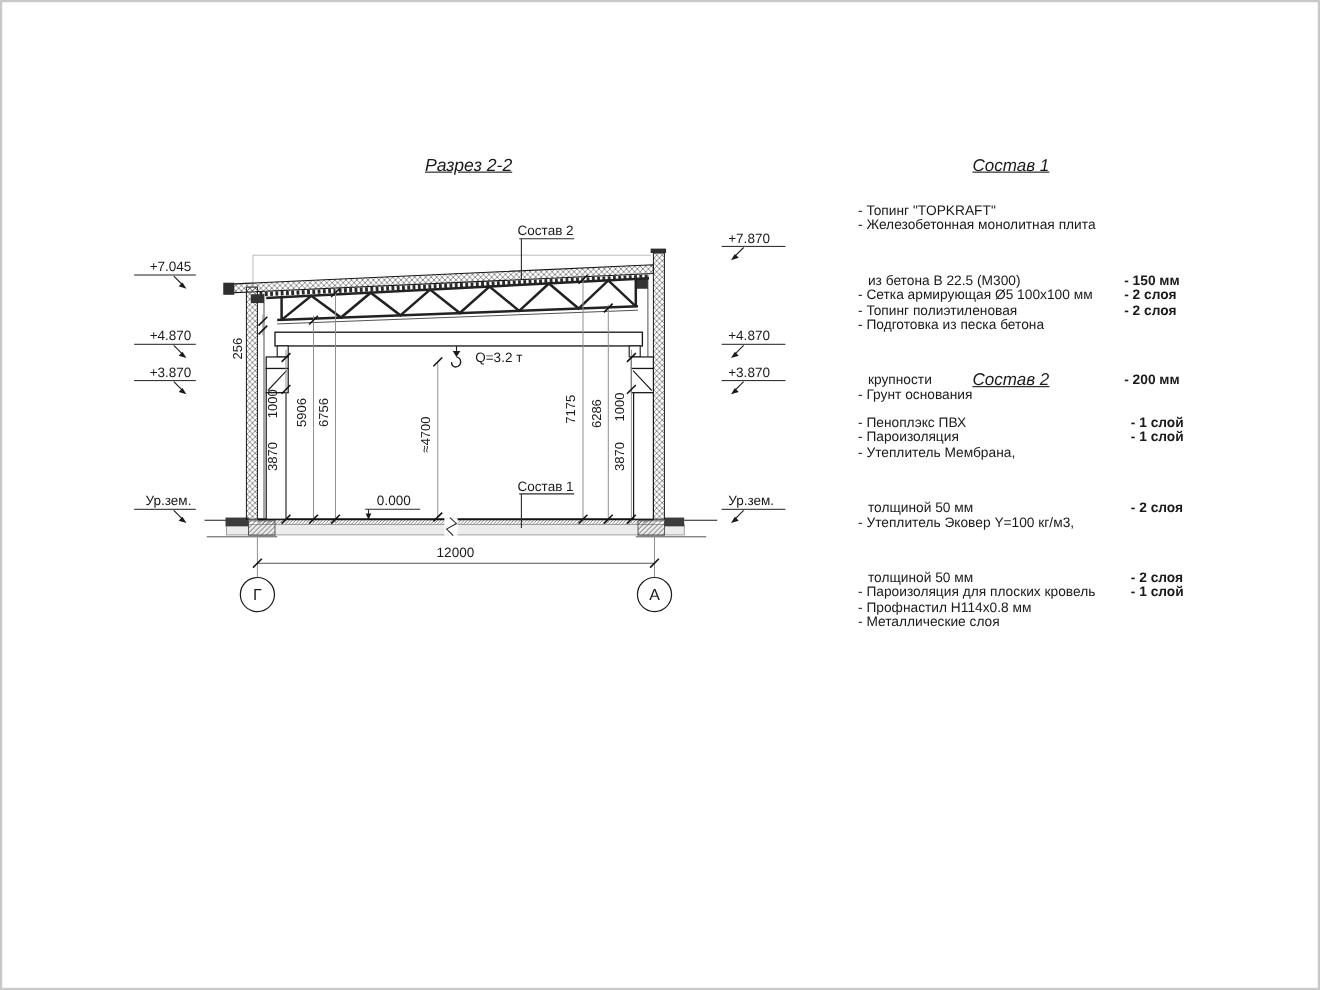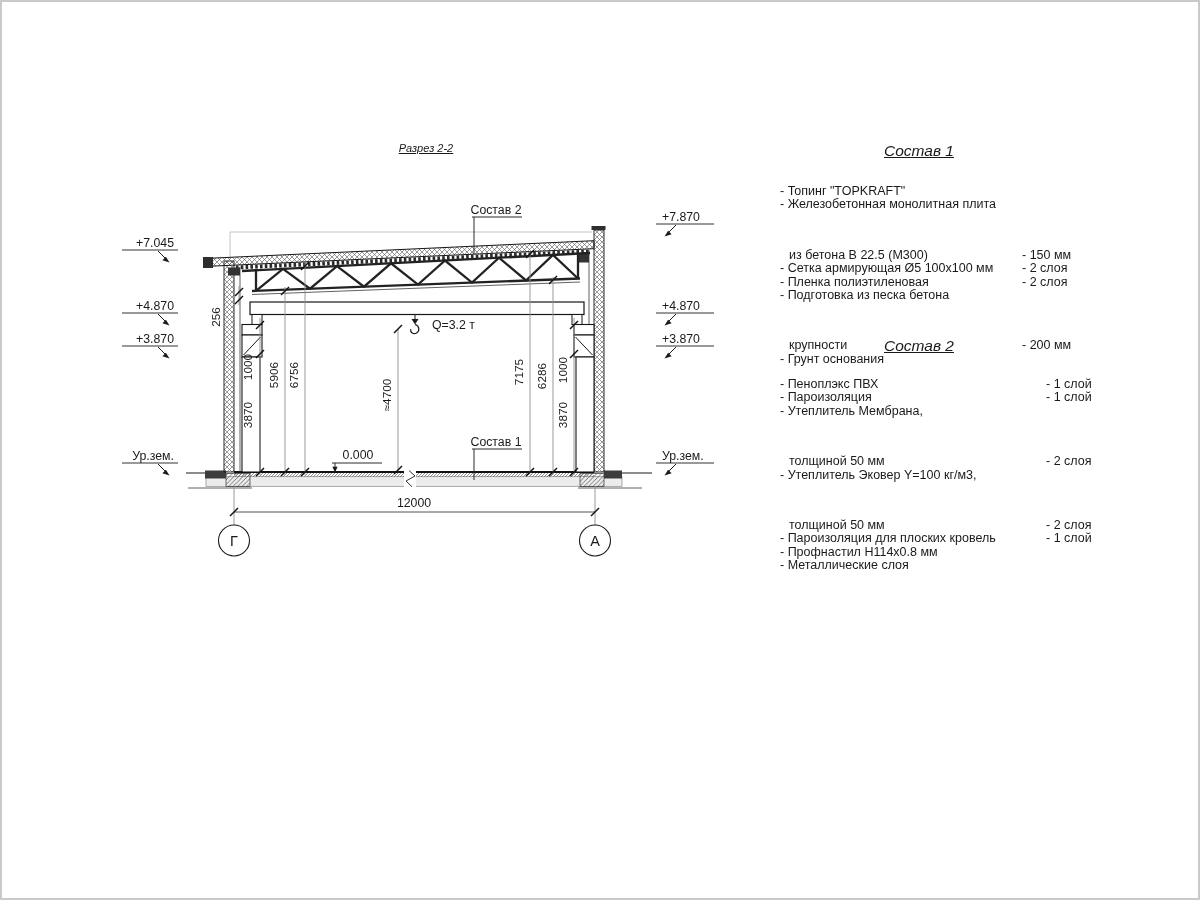--- a/index.html
+++ b/index.html
@@ -1,33 +1,33 @@
 <!DOCTYPE html>
 <html><head>
 <meta charset="utf-8">
 <style>
   html,body{margin:0;padding:0;background:#fff;}
   .page{position:relative;width:1200px;height:900px;background:#ffffff;
         border:2px solid #c9c9c9;box-sizing:border-box;overflow:hidden;
         font-family:"Liberation Sans",sans-serif;color:#1a1a1a;}
   .dwg-svg{position:absolute;left:0;top:0;}
   .title{position:absolute;top:140px;left:344px;width:160px;text-align:center;
-         font-style:italic;font-size:11px;text-decoration:underline;white-space:nowrap;}
+         font-style:italic;font-size:16px;text-decoration:underline;white-space:nowrap;}
   .hdr{position:absolute;width:150px;text-align:center;font-style:italic;
        font-size:15.5px;text-decoration:underline;white-space:nowrap;}
   .hdr1{top:140px;left:842px;}
   .hdr2{top:335px;left:842px;}
   .list{position:absolute;left:778px;width:315px;font-size:12.5px;line-height:13.4px;}
   .list1{top:183px;}
   .list2{top:376px;}
   .row{position:relative;white-space:nowrap;}
   .ind{padding-left:9px;margin-top:37px;}
-  .val{position:absolute;top:0;white-space:nowrap;}
+  .val{position:absolute;top:0;white-space:nowrap;font-weight:bold;}
   .list1 .val{left:242px;}
-  .list2 .val{left:266px;}
+  .list2 .val{left:248px;}
   
   .s   {stroke:#1b1b1b;stroke-width:1;fill:none;}
   .s2  {stroke:#222;stroke-width:2.3;fill:none;}
   .thin{stroke:#3a3a3a;stroke-width:0.8;fill:none;}
   .dim {stroke:#8f8f8f;stroke-width:0.9;fill:none;}
   .tick{stroke:#111;stroke-width:1.4;}
   .cons{stroke:#b5b5b5;stroke-width:0.8;}
   .lead{stroke:#2a2a2a;stroke-width:1;fill:none;}
   text{fill:#1a1a1a;font-size:12px;font-family:"Liberation Sans",sans-serif;}
   .t-dim{font-size:11.8px;}
@@ -222,21 +222,21 @@
   </svg>
 
   <div class="title">Разрез 2-2</div>
 
   <div class="hdr hdr1">Состав 1</div>
   <div class="list list1">
     <div class="row"><span>- Топинг "TOPKRAFT"</span></div>
     <div class="row"><span>- Железобетонная  монолитная плита</span></div>
     <div class="row ind"><span>из бетона В 22.5 (М300)</span><span class="val">- 150 мм</span></div>
     <div class="row"><span>- Сетка армирующая Ø5 100х100 мм</span><span class="val">- 2 слоя</span></div>
-    <div class="row"><span>- Пленка полиэтиленовая</span><span class="val">- 2 слоя</span></div>
+    <div class="row"><span>- Топинг полиэтиленовая</span><span class="val">- 2 слоя</span></div>
     <div class="row"><span>- Подготовка из песка бетона</span></div>
     <div class="row ind"><span>крупности</span><span class="val">- 200 мм</span></div>
     <div class="row"><span>- Грунт основания</span></div>
   </div>
 
   <div class="hdr hdr2">Состав 2</div>
   <div class="list list2">
     <div class="row"><span>- Пеноплэкс ПВХ</span><span class="val">- 1 слой</span></div>
     <div class="row"><span>- Пароизоляция</span><span class="val">- 1 слой</span></div>
     <div class="row"><span>- Утеплитель Мембрана,</span></div>

